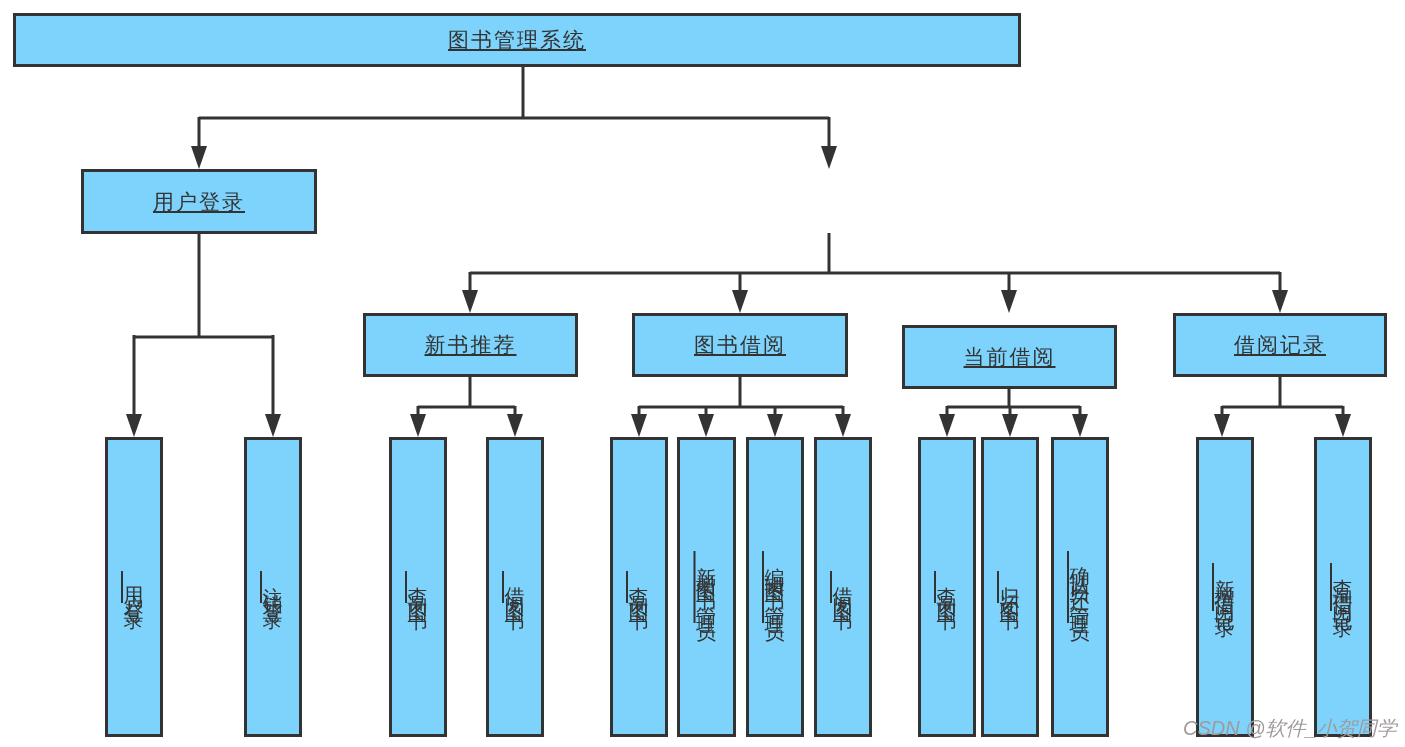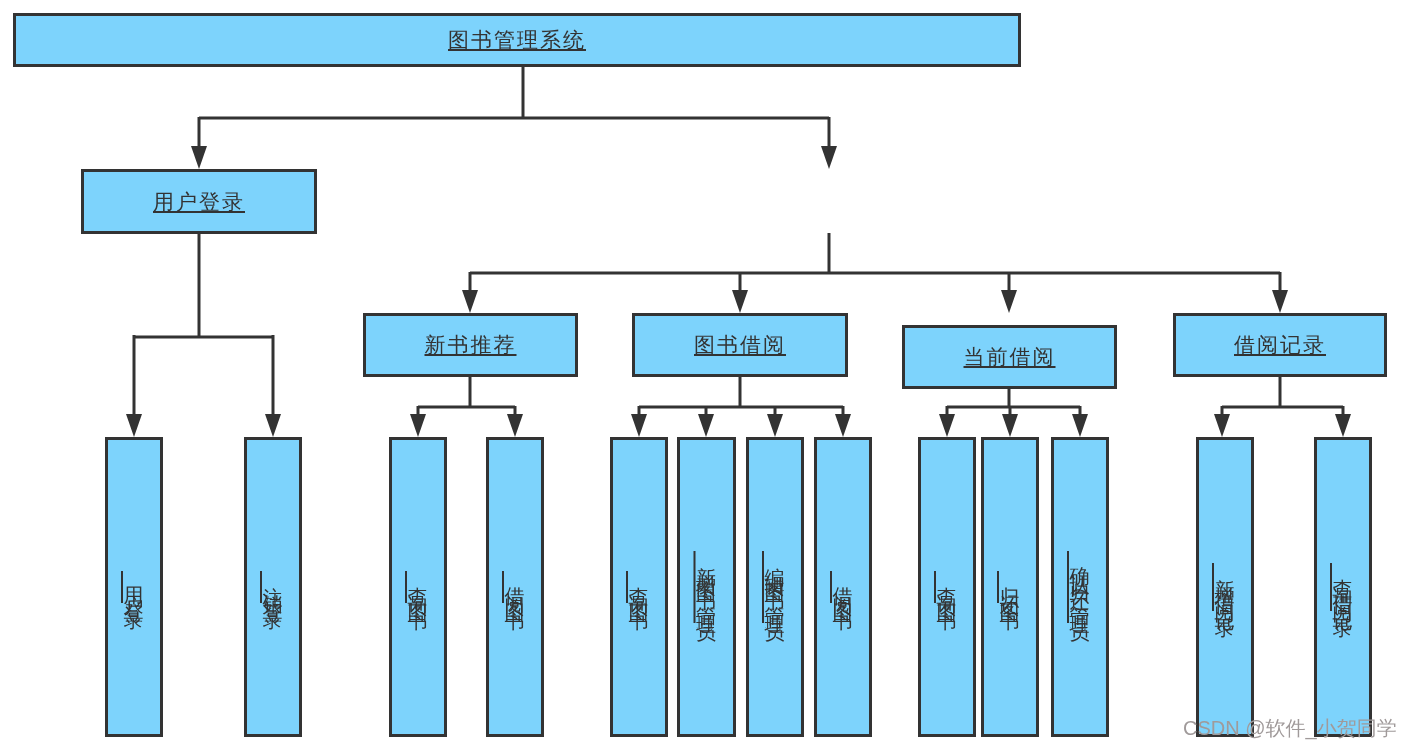--- a/index.html
+++ b/index.html
@@ -28,20 +28,21 @@
   }
   .leaf .vtext{
     writing-mode:vertical-rl;text-orientation:mixed;
     font-size:20px;letter-spacing:8px;line-height:1;color:var(--text);
     white-space:nowrap;
   }
   .watermark{
     position:absolute;left:1183px;top:715px;width:212px;
     font-size:20px;color:var(--wm);white-space:nowrap;z-index:5;
     letter-spacing:0px;
+    font-style:italic;
   }
   svg line{stroke:currentColor;stroke-width:3;}
   svg polygon{fill:currentColor;}
 </style>
 </head>
 <body>
 
 <div id="canvas">
 
   <svg id="connectors" viewBox="0 0 1405 747" xmlns="http://www.w3.org/2000/svg" aria-hidden="true">

